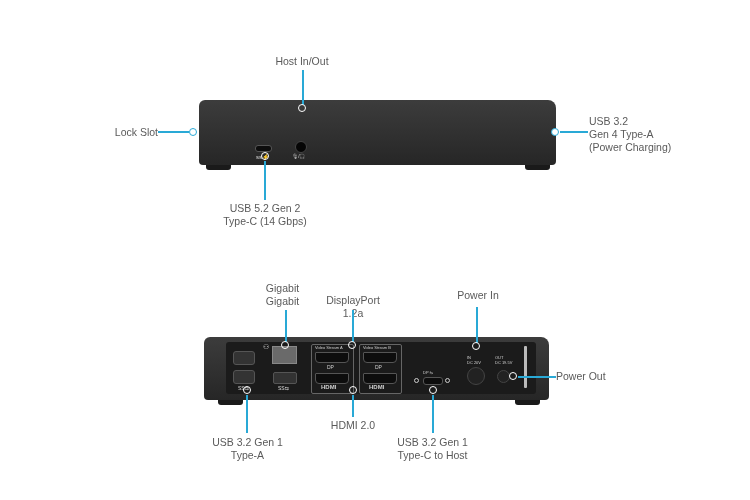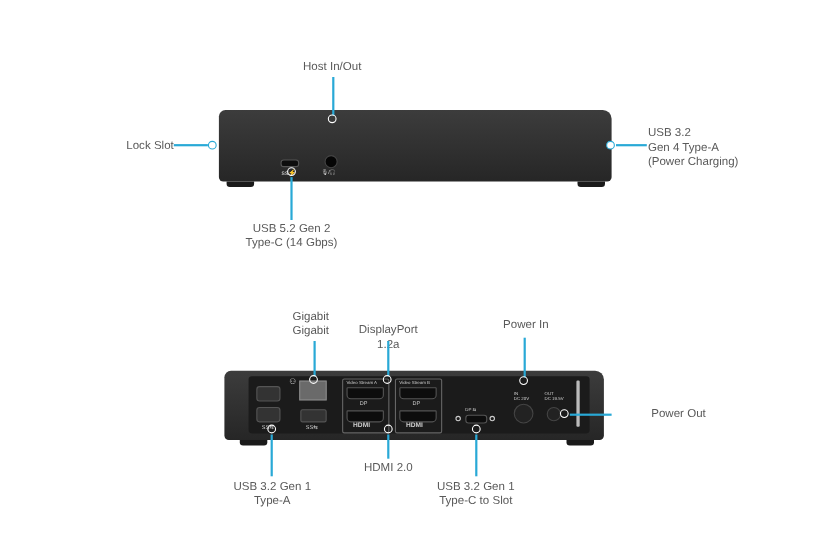--- a/index.html
+++ b/index.html
@@ -113,32 +113,32 @@
   </div>
   <div class="line" style="left:352px; top:310px; width:2px; height:32px;"></div>
   <div class="dot white" style="left:348px; top:341px;"></div>
 
   <span class="label" style="left:448px; top:289px; width:60px;">Power In</span>
   <div class="line" style="left:476px; top:307px; width:2px; height:36px;"></div>
   <div class="dot white" style="left:472px; top:342px;"></div>
 
   <div class="dot white" style="left:509px; top:372px;"></div>
   <div class="line" style="left:518px; top:376px; width:38px; height:2px;"></div>
-  <span class="label left" style="left:556px; top:370px;margin-left:36px;">Power Out</span>
+  <span class="label left" style="left:556px; top:370px;">Power Out</span>
 
   <div class="dot white" style="left:243px; top:386px;"></div>
   <div class="line" style="left:246px; top:395px; width:2px; height:38px;"></div>
   <div class="label" style="left:200px; top:436px; width:95px;">
     <div>USB 3.2 Gen 1</div>
     <div>Type-A</div>
   </div>
 
   <div class="dot white" style="left:349px; top:386px;"></div>
   <div class="line" style="left:352px; top:395px; width:2px; height:22px;"></div>
   <span class="label" style="left:318px; top:419px; width:70px;">HDMI 2.0</span>
 
   <div class="dot white" style="left:429px; top:386px;"></div>
   <div class="line" style="left:432px; top:395px; width:2px; height:38px;"></div>
   <div class="label" style="left:380px; top:436px; width:105px;">
     <div>USB 3.2 Gen 1</div>
-    <div>Type-C to Slot</div>
+    <div>Type-C to Host</div>
   </div>
 </div>
 
 </body></html>

